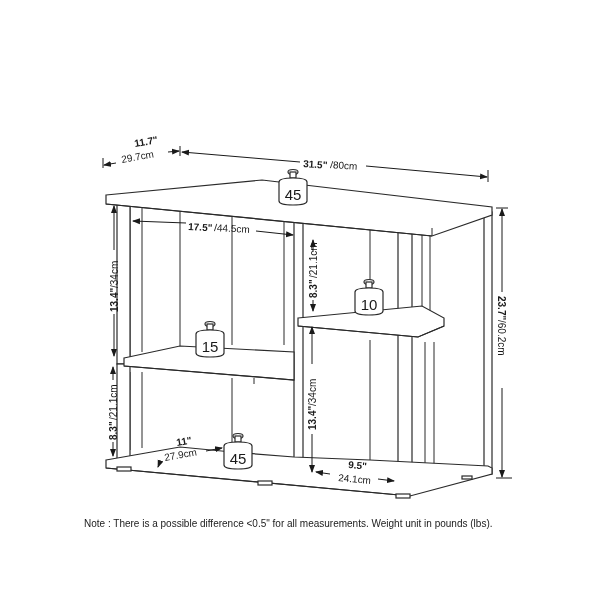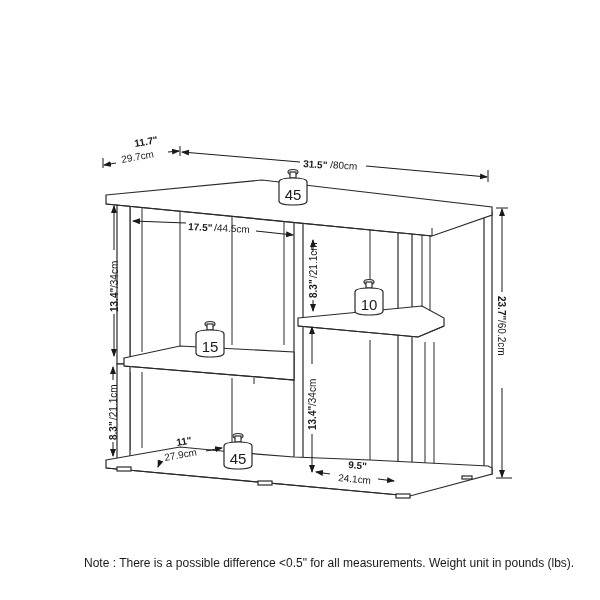--- a/index.html
+++ b/index.html
@@ -5,21 +5,21 @@
   html, body { margin: 0; padding: 0; background: #ffffff; }
   body { width: 600px; height: 600px; position: relative; overflow: hidden;
          font-family: "Liberation Sans", "DejaVu Sans", sans-serif; }
   svg { position: absolute; left: 0; top: 0; }
   .ln { stroke: #2a2a2a; stroke-width: 1; fill: none; }
   .ln2 { stroke: #2a2a2a; stroke-width: 1.2; fill: #ffffff; }
   .dim { stroke: #1a1a1a; stroke-width: 1; fill: none; }
   .lbl { font-size: 10px; fill: #1a1a1a; }
   .lblb { font-size: 10px; fill: #1a1a1a; font-weight: bold; }
   .wt { font-size: 15px; fill: #1a1a1a; }
-  .note { position: absolute; left: 84px; top: 556px; font-size: 12px; color: #1a1a1a;
+  .note { position: absolute; left: 84px; top: 518px; font-size: 10px; color: #1a1a1a;
           white-space: nowrap; }
 </style>
 </head>
 <body>
 
 <svg width="600" height="600" viewBox="0 0 600 600">
 
   <g>
 
     <line class="ln" x1="130" y1="205" x2="130" y2="358"></line>

